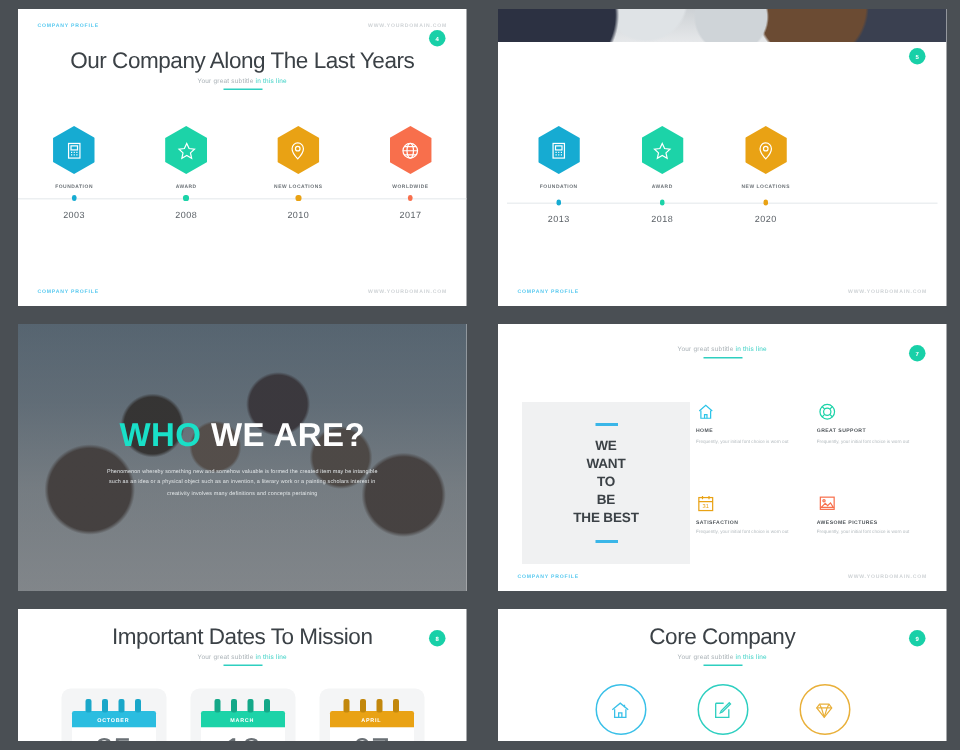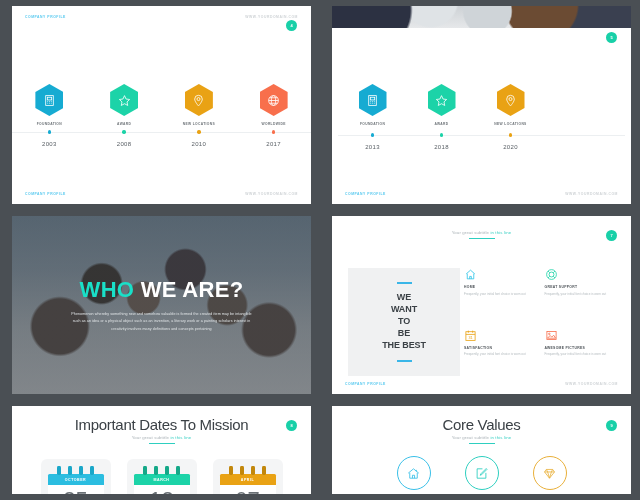--- a/index.html
+++ b/index.html
@@ -143,20 +143,27 @@
 
 <div class="grid">
 
   <div class="cell">
     <div class="slide">
       <div class="hdr">
         <span class="brand">COMPANY PROFILE</span>
         <span class="dom">WWW.YOURDOMAIN.COM</span>
       </div>
       <div class="badge">4</div>
+      <div style="position:absolute;top:26px;left:14px;right:14px;">
+        <div class="title">Our Company Along The Last Years</div>
+        <div class="subtitle">
+          <span>Your great subtitle </span><span class="accent">in this line</span>
+        </div>
+        <div class="rule"></div>
+      </div>
       <div class="tl-wrap">
         <div class="tl-row">
           <div class="tl-item">
             <div class="hex" style="background:#16abd2">
               <svg viewBox="0 0 24 24" fill="none" stroke="#fff" stroke-width="1.5">
                   <rect x="5" y="3" width="14" height="18"></rect>
                   <rect x="8" y="6" width="8" height="5"></rect>
                   <line x1="8" y1="14" x2="9.5" y2="14"></line>
                   <line x1="11.3" y1="14" x2="12.7" y2="14"></line>
                   <line x1="14.5" y1="14" x2="16" y2="14"></line>
@@ -420,21 +427,21 @@
           <div class="cal-day">07</div>
         </div>
       </div>
     </div>
   </div>
 
   <div class="cell">
     <div class="slide">
       <div class="badge">9</div>
       <div style="position:absolute;top:10px;left:14px;right:14px;">
-        <div class="title">Core Values</div>
+        <div class="title">Core Company</div>
         <div class="subtitle">
           <span>Your great subtitle </span><span class="accent">in this line</span>
         </div>
         <div class="rule"></div>
       </div>
       <div class="cv-row">
         <div class="cv-item">
           <div class="cv-circle" style="border-color:#3ac0e8">
             <svg viewBox="0 0 24 24" fill="none" stroke="#3ac0e8" stroke-width="1.4">
                 <path d="M3.5 11.5 12 4.5l8.5 7"></path>

